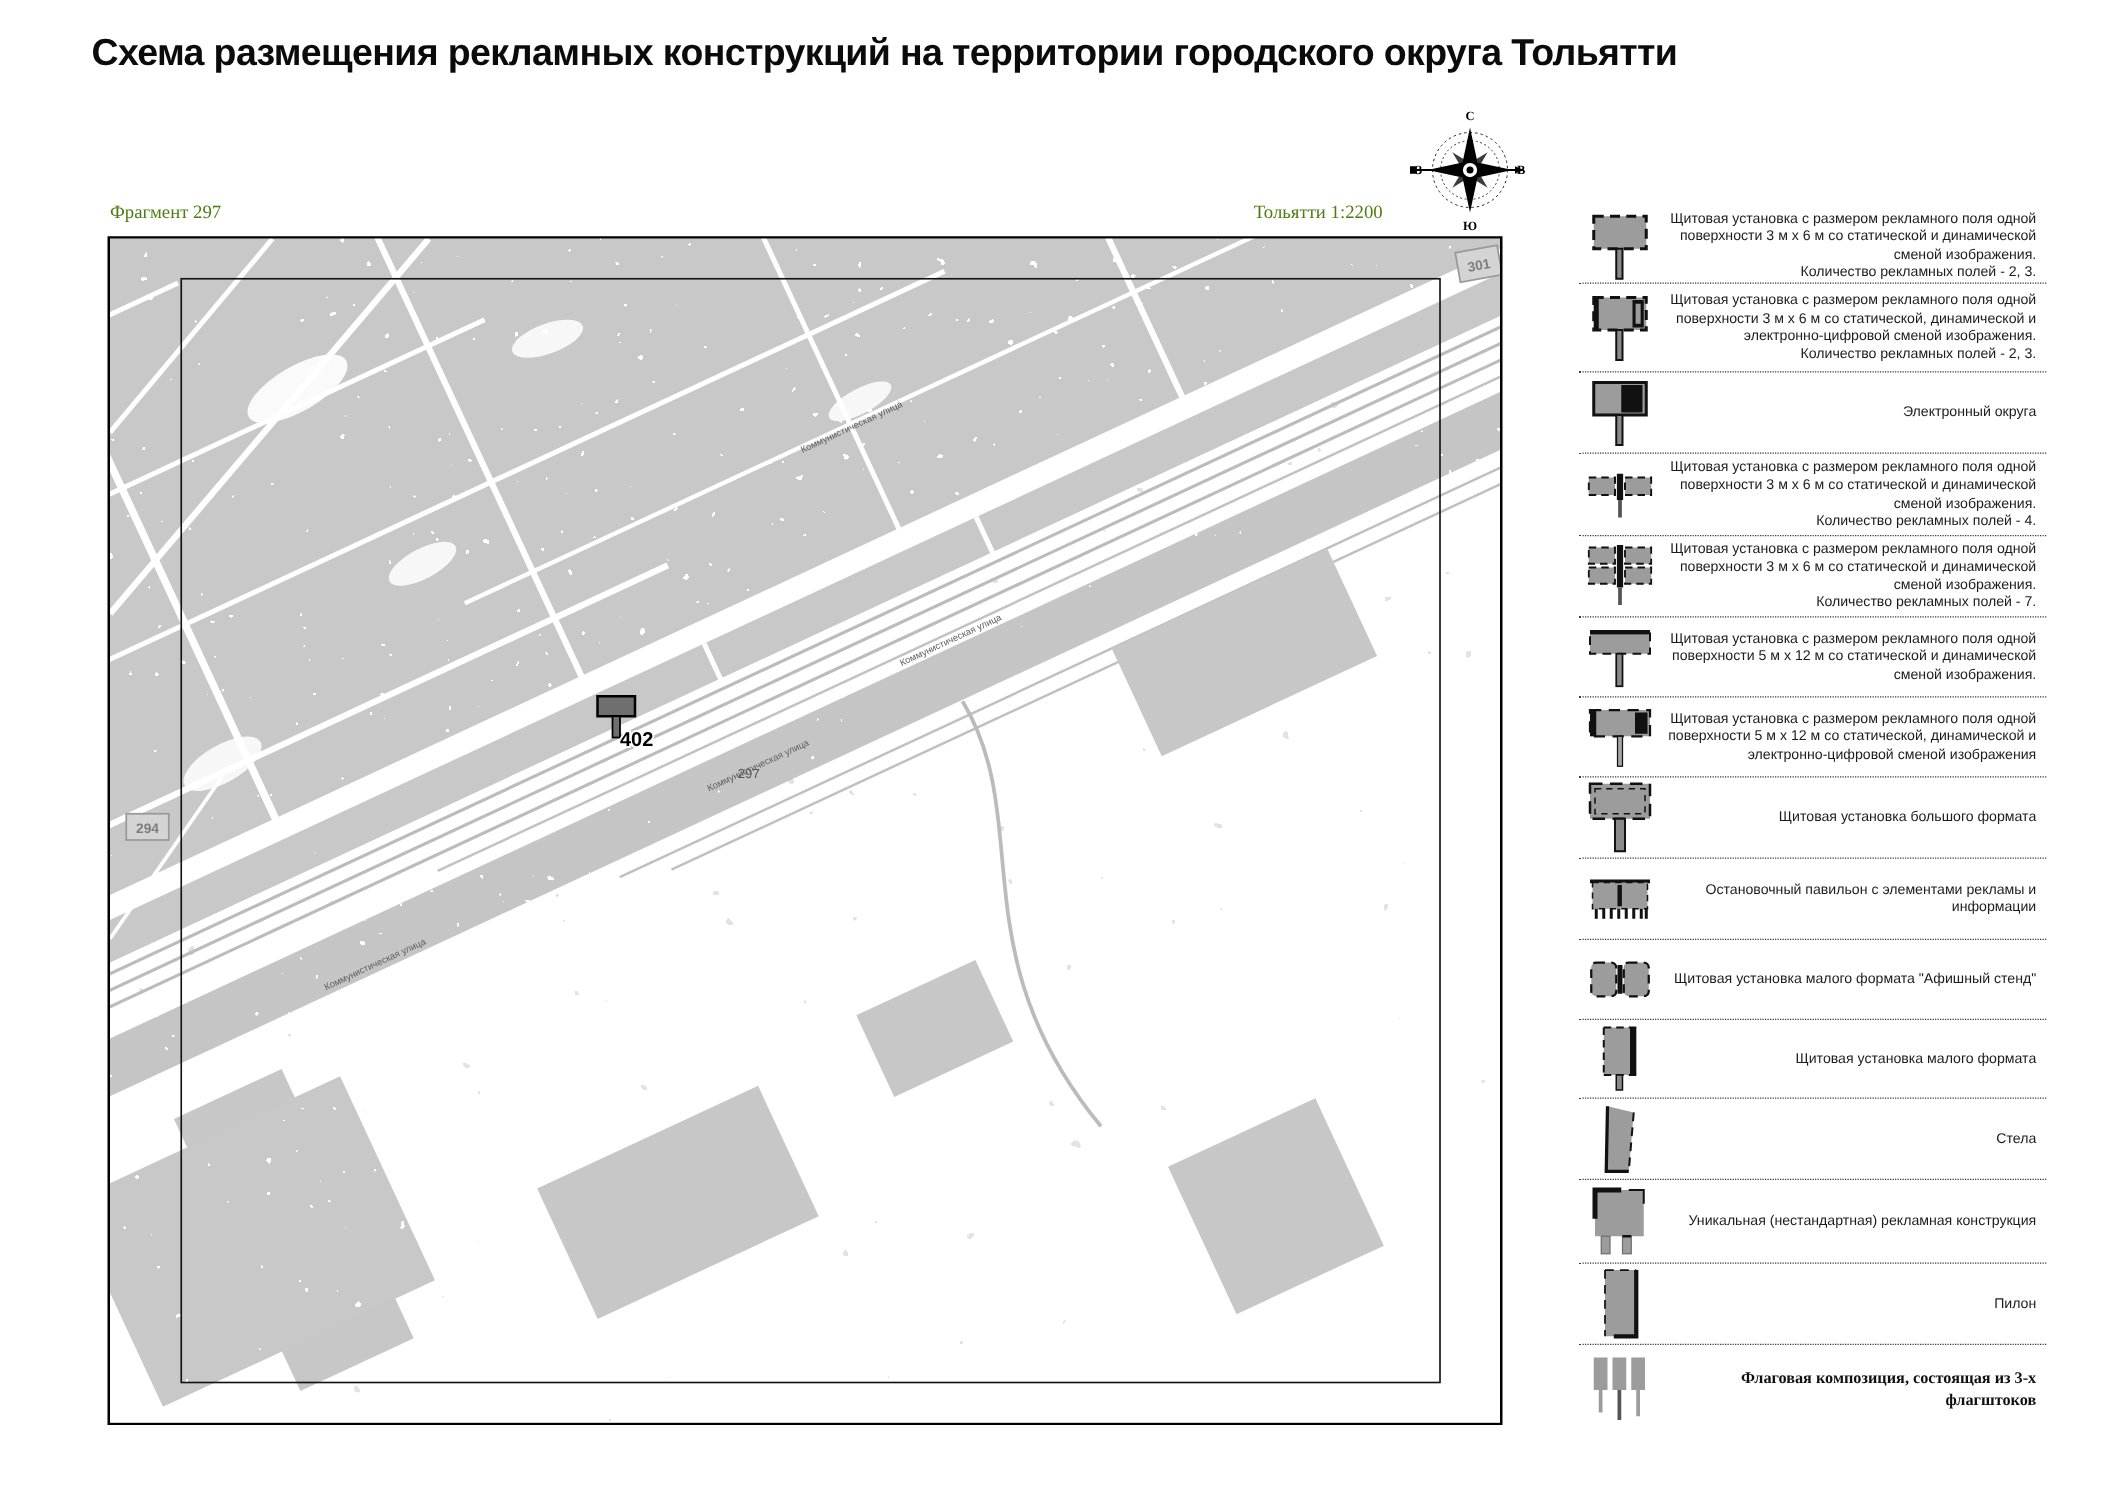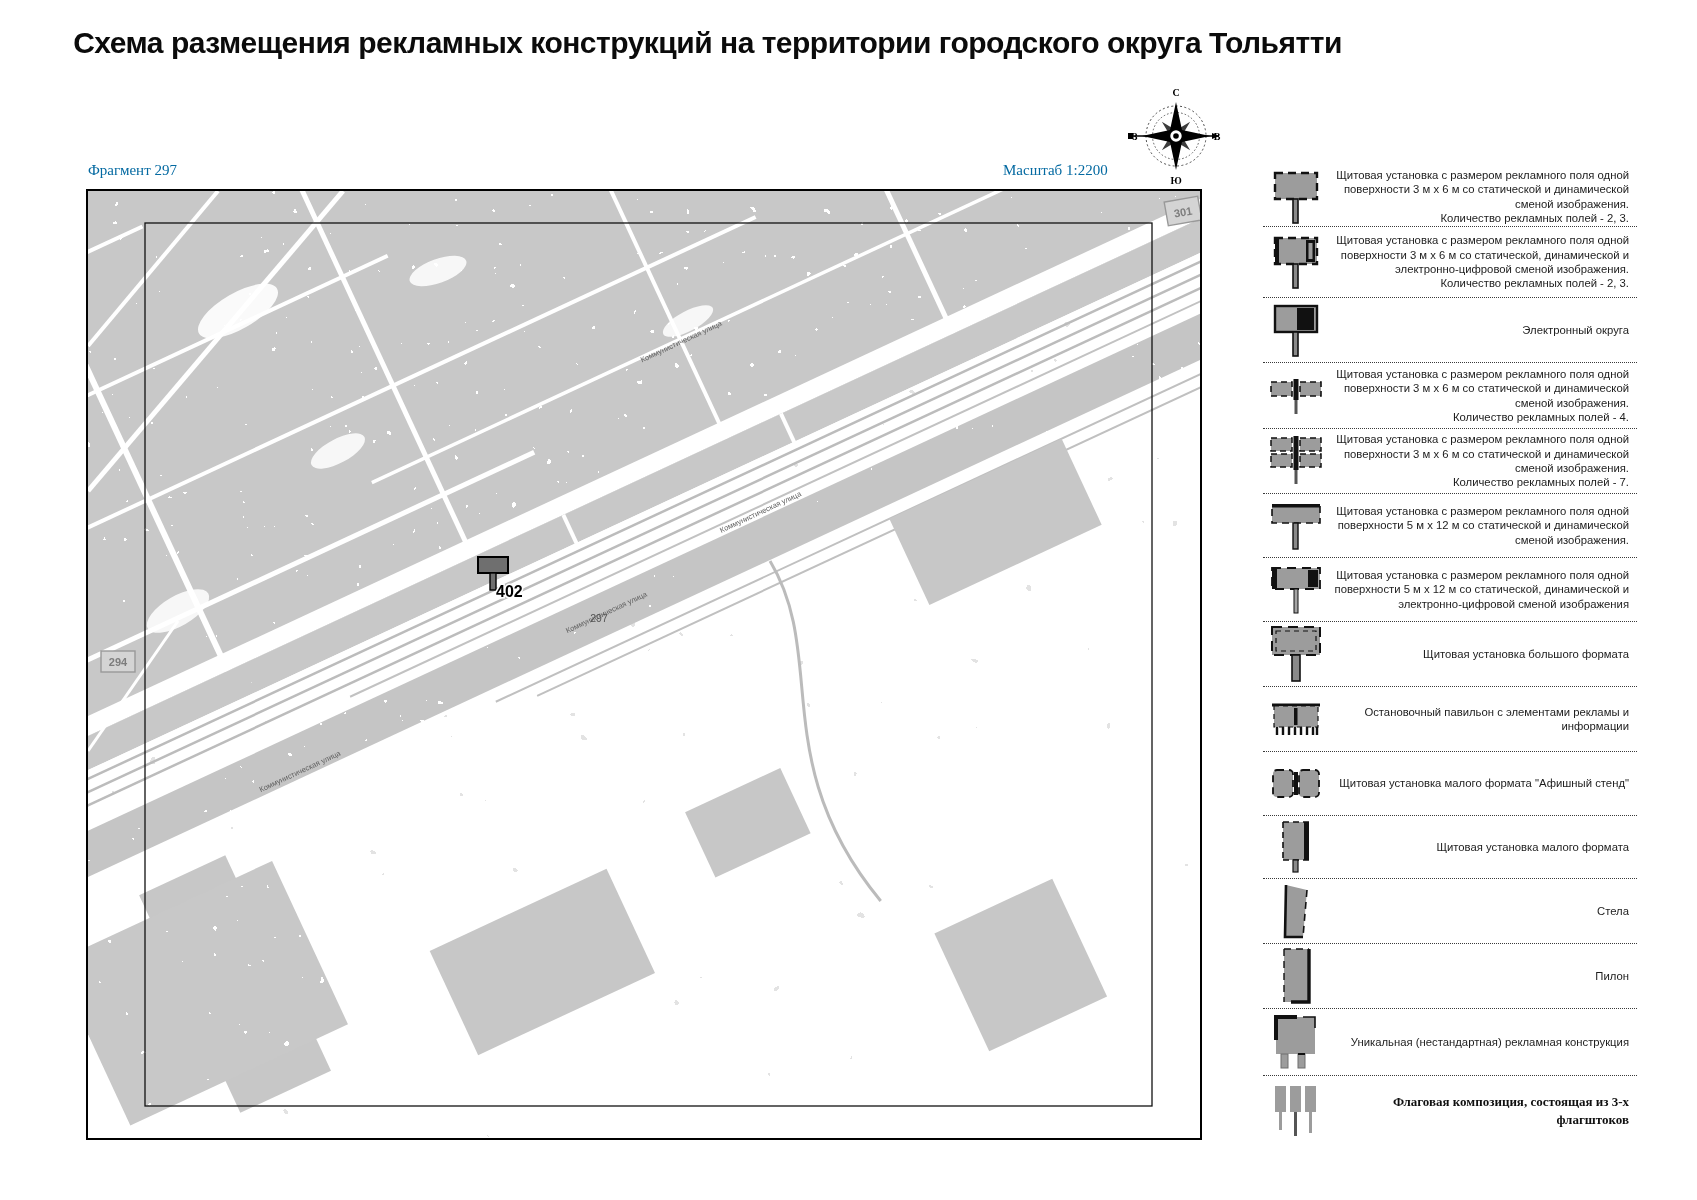--- a/index.html
+++ b/index.html
@@ -1,20 +1,20 @@
 <!DOCTYPE html>
 <html><head>
 <meta charset="utf-8">
 <style>
   html,body{margin:0;padding:0;background:#fff;}
   #page{position:relative;width:1697px;height:1200px;background:#fff;overflow:hidden;
         font-family:"Liberation Sans",sans-serif;color:#111;}
   #title{position:absolute;top:26px;left:0;width:1415px;text-align:center;
          font-size:30px;font-weight:700;letter-spacing:-0.5px;color:#0b0b0b;}
-  .serif-label{position:absolute;font-family:"Liberation Serif",serif;font-size:15px;color:#0369a1;}
+  .serif-label{position:absolute;font-family:"Liberation Serif",serif;font-size:15px;color:#4d7c0f;}
   #fragment-label{left:88px;top:162px;}
   #scale-label{left:1003px;top:162px;}
   #map-frame{position:absolute;left:86px;top:189px;width:1116px;height:951px;
              border:2px solid #000;box-sizing:border-box;background:#fff;}
   #compass{position:absolute;left:1126px;top:84px;width:100px;height:110px;}
   #legend{position:absolute;left:1263px;top:167px;width:374px;}
   .li{display:flex;align-items:center;border-bottom:1px dotted #3a3a3a;box-sizing:border-box;}
   .li.noline{border-bottom:none;}
   .li-icon{width:66px;flex:none;display:flex;justify-content:center;align-items:center;}
   .li-text{width:300px;font-size:11.3px;line-height:1.27;color:#1c1c1c;text-align:right;}
@@ -25,21 +25,21 @@
   .compass-label{font-family:"Liberation Serif",serif;font-size:10px;font-weight:bold;fill:#000;}
 </style>
 </head>
 <body>
 
 <div id="page">
 
   <div id="title">Схема размещения рекламных конструкций на территории городского округа Тольятти</div>
 
   <div id="fragment-label" class="serif-label">Фрагмент 297</div>
-  <div id="scale-label" class="serif-label">Масштаб 1:2200</div>
+  <div id="scale-label" class="serif-label">Тольятти 1:2200</div>
 
   <div id="compass">
     <svg width="100" height="110" viewBox="-50 -52 100 110">
       <circle r="30" fill="none" stroke="#222" stroke-width="0.8" stroke-dasharray="2 2.4"></circle>
       <circle r="23.5" fill="none" stroke="#222" stroke-width="0.7" stroke-dasharray="1.6 2"></circle>
       <path d="M0,-20 L4,-4 L20,0 L4,4 L0,20 L-4,4 L-20,0 L-4,-4 Z" fill="#3c3c3c" transform="rotate(45)"></path>
       <path d="M0,-34 L6,-6 L34,0 L6,6 L0,34 L-6,6 L-34,0 L-6,-6 Z" fill="#000"></path>
       <line x1="-45" y1="0" x2="43" y2="0" stroke="#000" stroke-width="1.6"></line>
       <rect x="-48" y="-3" width="5.5" height="6" fill="#000"></rect>
       <path d="M43,0 l-7,-3 v6 Z" fill="#000"></path>
@@ -312,47 +312,47 @@
           <svg width="52" height="56" viewBox="0 0 52 56">
             <path d="M16 2 L37 7 L33 54 L15 54 Z" fill="#9c9c9c"></path>
             <path d="M16 2 L15 54 L33 54" fill="none" stroke="#111" stroke-width="2.6"></path>
             <path d="M37 7 L33 54" stroke="#111" stroke-width="1.6" stroke-dasharray="7 5"></path>
           </svg>
         </div>
         <div class="li-text">
           <div>Стела</div>
         </div>
       </div>
-      <div class="li" style="height: 65px;">
-        <div class="li-icon">
-          <svg width="52" height="58" viewBox="0 0 52 58">
-            <rect x="14" y="2" width="25" height="53" fill="#9c9c9c"></rect>
-            <path d="M39 2 V55 H21" fill="none" stroke="#111" stroke-width="3.4"></path>
-            <path d="M14 2 H39 M14 2 V55" stroke="#111" stroke-width="1.4" stroke-dasharray="7 5" fill="none"></path>
-          </svg>
-        </div>
-        <div class="li-text">
-          <div>Пилон</div>
-        </div>
-      </div>
       <div class="li" style="height: 67px;">
         <div class="li-icon">
           <svg width="52" height="56" viewBox="0 0 52 56">
             <rect x="6" y="3" width="39" height="37" fill="#9c9c9c"></rect>
             <path d="M6 26 V3 H27" fill="none" stroke="#111" stroke-width="4"></path>
             <path d="M33 3 H45 V14" fill="none" stroke="#111" stroke-width="1.6"></path>
             <rect x="11" y="40" width="7" height="14" fill="#9c9c9c" stroke="#6e6e6e" stroke-width="1"></rect>
             <rect x="28" y="40" width="7" height="14" fill="#9c9c9c" stroke="#6e6e6e" stroke-width="1"></rect>
             <path d="M28 40 h7" stroke="#111" stroke-width="2"></path>
           </svg>
         </div>
         <div class="li-text">
           <div>Уникальная (нестандартная) рекламная конструкция</div>
         </div>
       </div>
+      <div class="li" style="height: 65px;">
+        <div class="li-icon">
+          <svg width="52" height="58" viewBox="0 0 52 58">
+            <rect x="14" y="2" width="25" height="53" fill="#9c9c9c"></rect>
+            <path d="M39 2 V55 H21" fill="none" stroke="#111" stroke-width="3.4"></path>
+            <path d="M14 2 H39 M14 2 V55" stroke="#111" stroke-width="1.4" stroke-dasharray="7 5" fill="none"></path>
+          </svg>
+        </div>
+        <div class="li-text">
+          <div>Пилон</div>
+        </div>
+      </div>
       <div class="li noline" style="height: 69px;">
         <div class="li-icon">
           <svg width="52" height="54" viewBox="0 0 52 54">
             <rect x="5" y="2" width="11" height="26" fill="#9c9c9c"></rect>
             <rect x="20" y="2" width="11" height="26" fill="#9c9c9c"></rect>
             <rect x="35" y="2" width="11" height="26" fill="#9c9c9c"></rect>
             <rect x="9" y="28" width="3" height="18" fill="#9c9c9c"></rect>
             <rect x="24" y="28" width="3" height="24" fill="#555"></rect>
             <rect x="39" y="28" width="3" height="21" fill="#9c9c9c"></rect>
           </svg>

